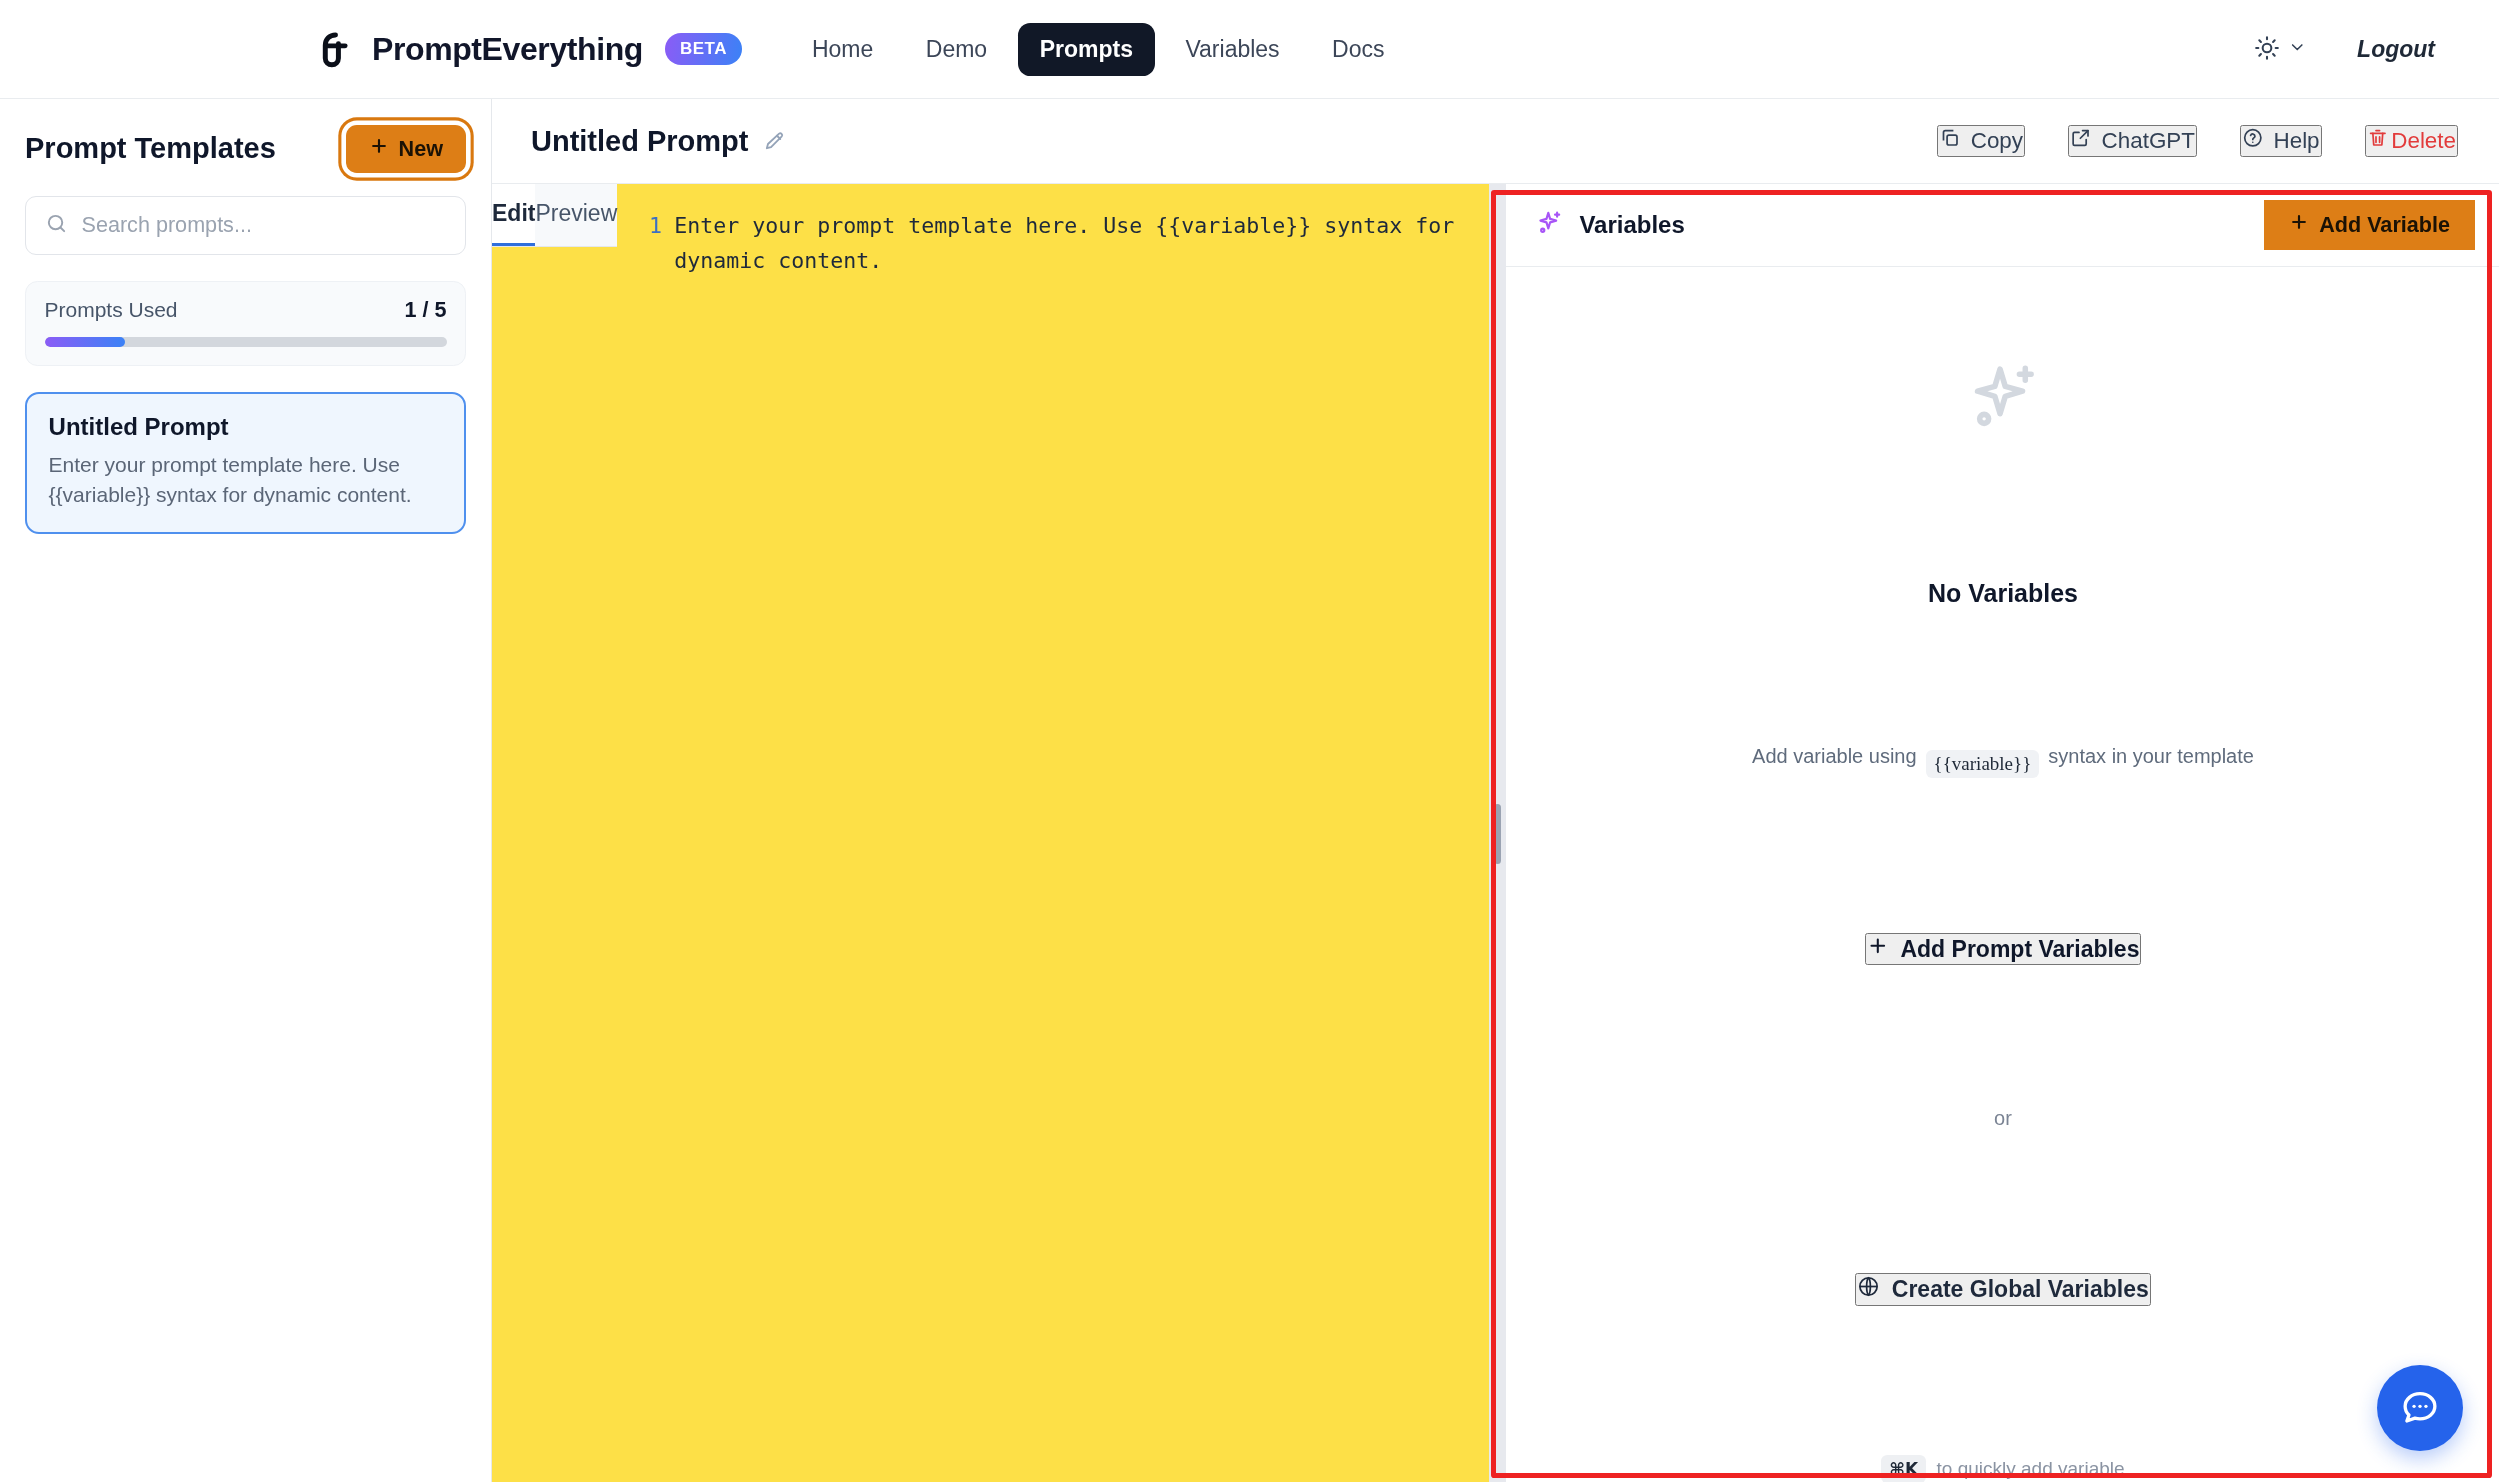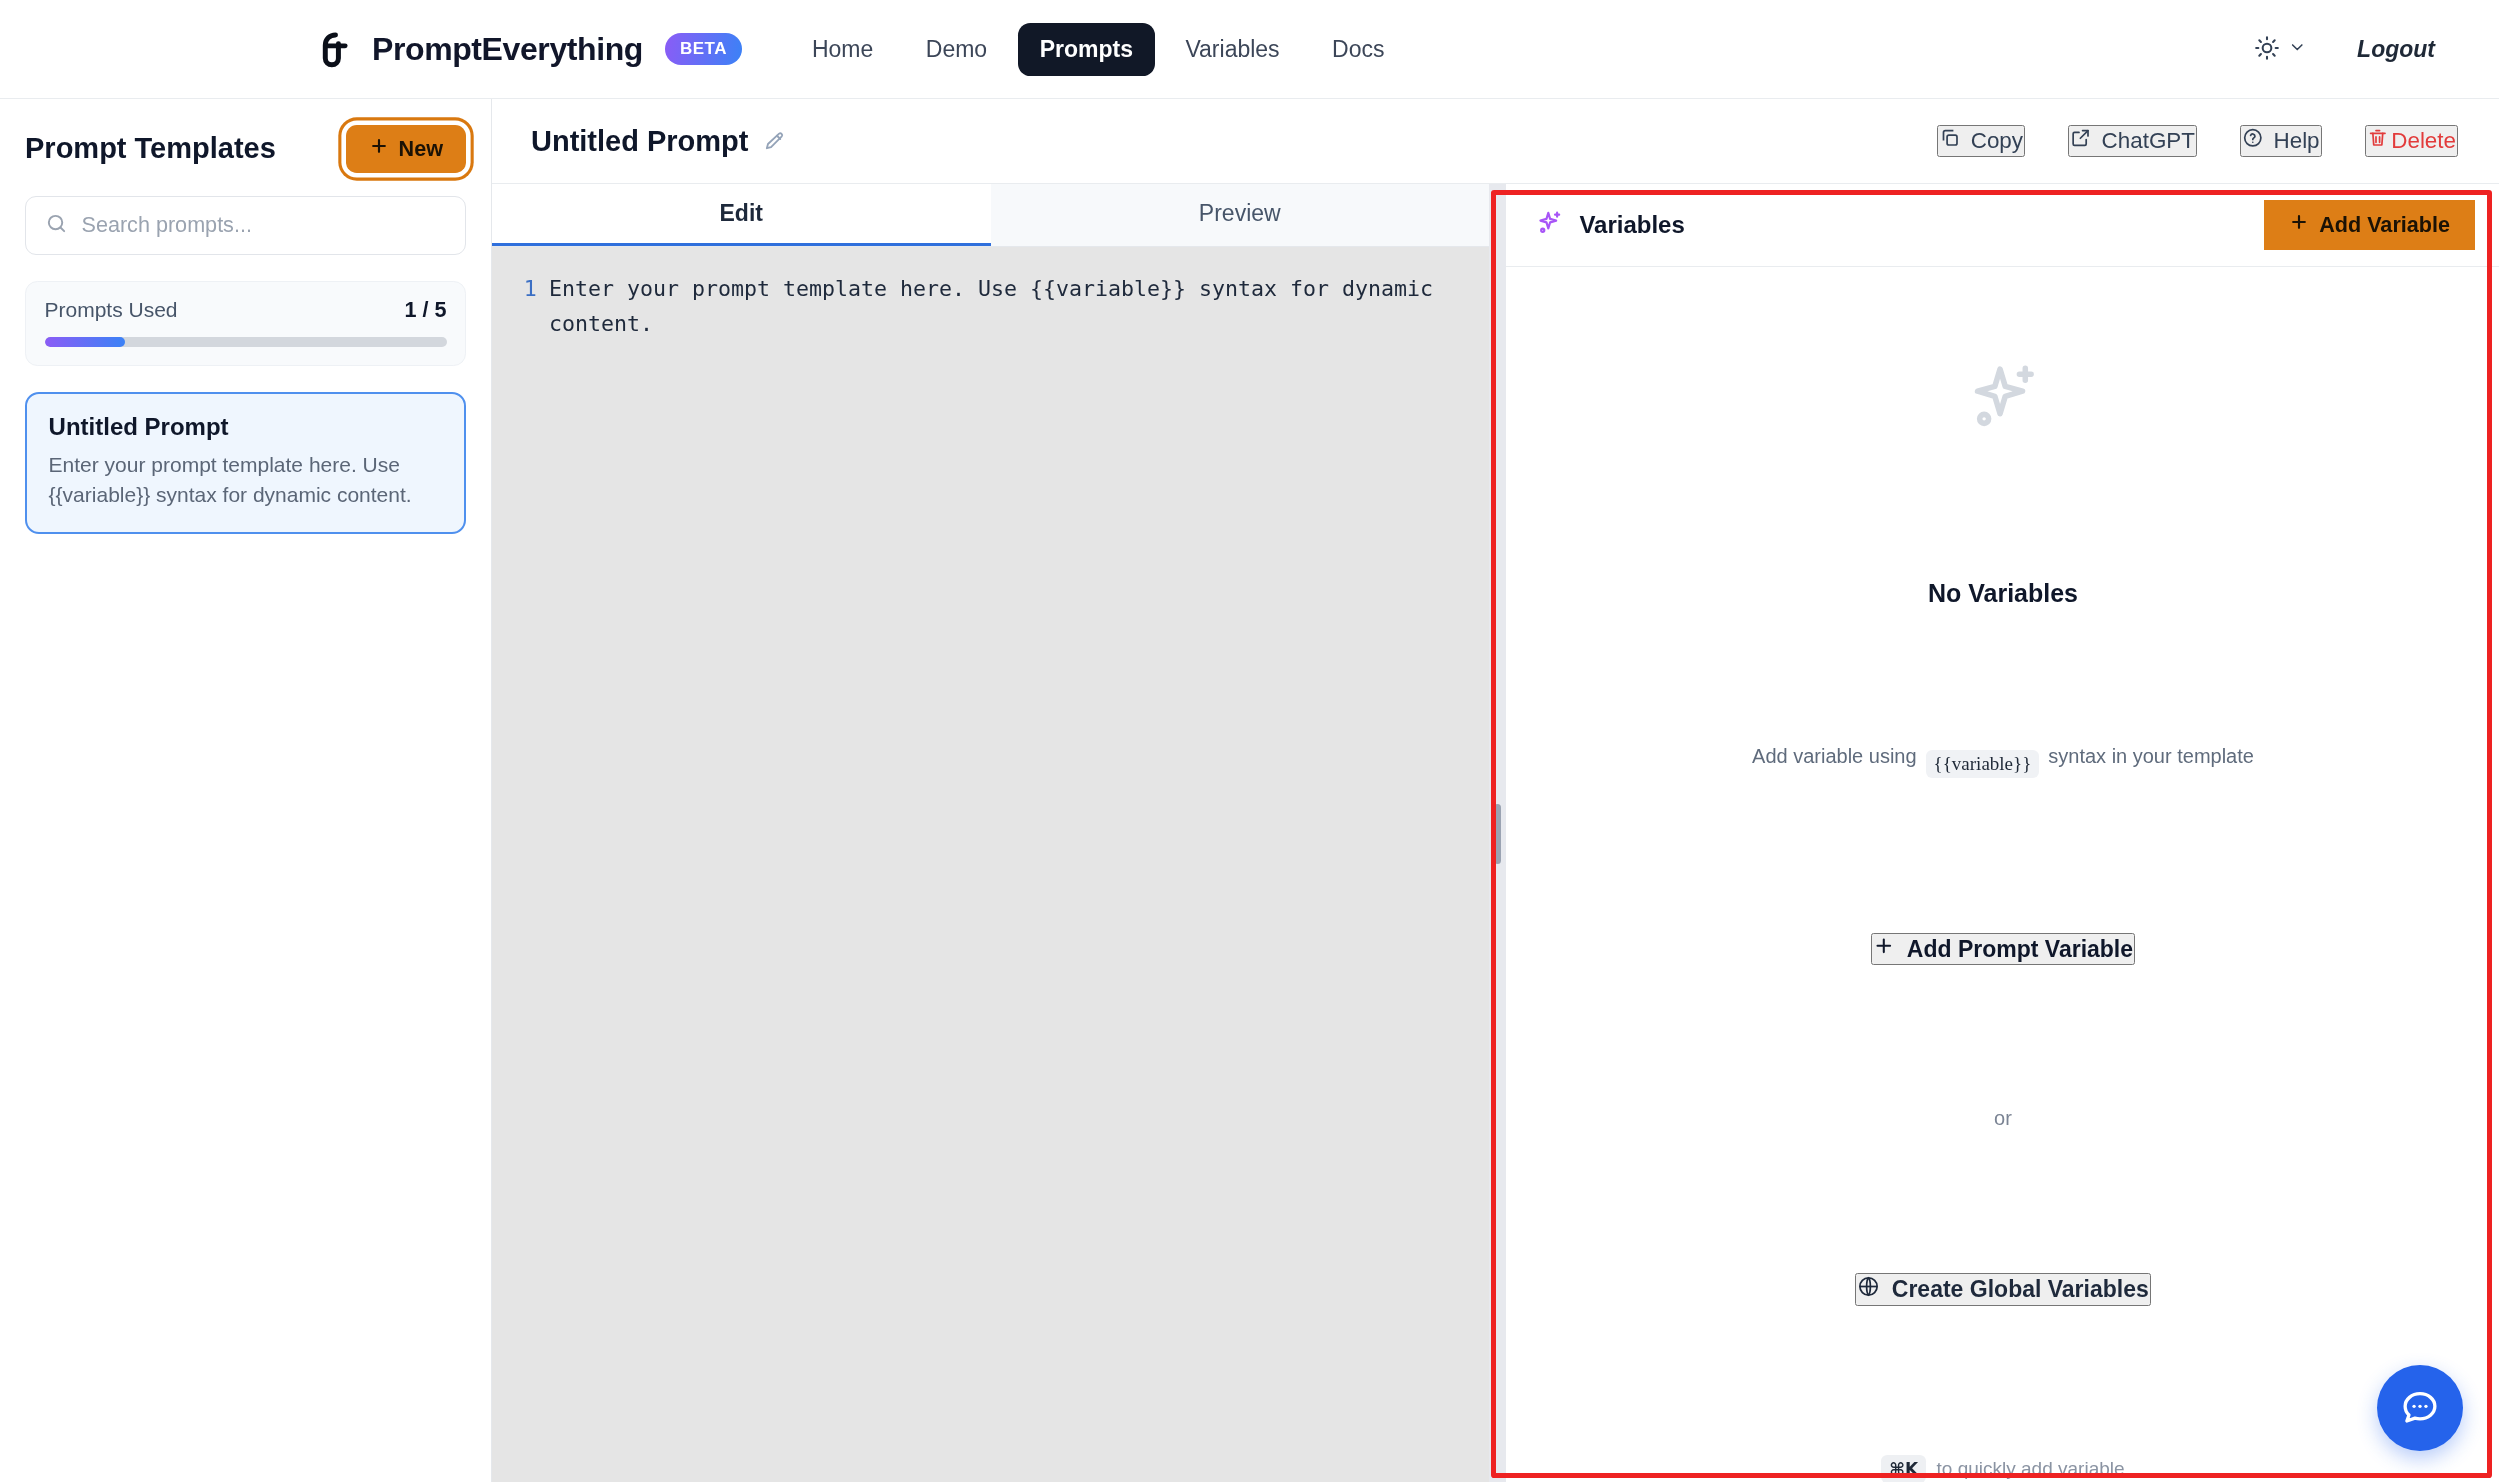--- a/index.html
+++ b/index.html
@@ -155,21 +155,21 @@
   .head-actions {
     margin-left: auto; display: flex; align-items: flex-start; gap: 43px;
   }
   .head-action {
     display: flex; align-items: center; gap: 10px;
     font-size: 22.4px; color: #334155;
   }
   .head-action.danger { color: #e23b3b; gap: 3.1px; }
 
   .workarea { flex: 1; display: flex; min-height: 0; position: relative; }
-  .editor-pane { flex: 1; display: flex; flex-direction: column; min-width: 0; background: #e5e5e5; }
+  .editor-pane { flex: 1; display: flex; min-width: 0; background: #fde047; }
   .tabs { display: flex; border-bottom: 1.5px solid #e5e8ec; height: 63px; }
   .tab {
     flex: 1; display: flex; align-items: center; justify-content: center;
     font-size: 23px; color: #475569;
     background: #f7f9fb;
     border-bottom: 3.9px solid transparent;
   }
   .tab.active {
     background: #ffffff; color: #1e293b; font-weight: bold;
     border-bottom-color: #2f6fdc;
@@ -485,21 +485,21 @@
             <span class="code-chip">{{variable}}</span>
             <span>syntax in your template</span>
           </div>
 
           <button class="empty-cta">
             <span>
               <svg width="21.6" height="21.6" viewBox="0 0 24 24" fill="none" stroke="#0f172a" stroke-width="2.3" stroke-linecap="round">
                 <path d="M12 5v14M5 12h14"></path>
               </svg>
             </span>
-            <span>Add Prompt Variable</span>
+            <span>Add Prompt Variables</span>
           </button>
 
           <div class="empty-or">or</div>
 
           <button class="empty-cta2">
             <span>
               <svg width="23" height="23" viewBox="0 0 24 24" fill="none" stroke="#1e293b" stroke-width="1.8">
                 <circle cx="12" cy="12" r="9"></circle>
                 <path d="M3 12h18"></path>
                 <path d="M12 3c2.6 2.6 2.6 15.4 0 18-2.6-2.6-2.6-15.4 0-18z"></path>

